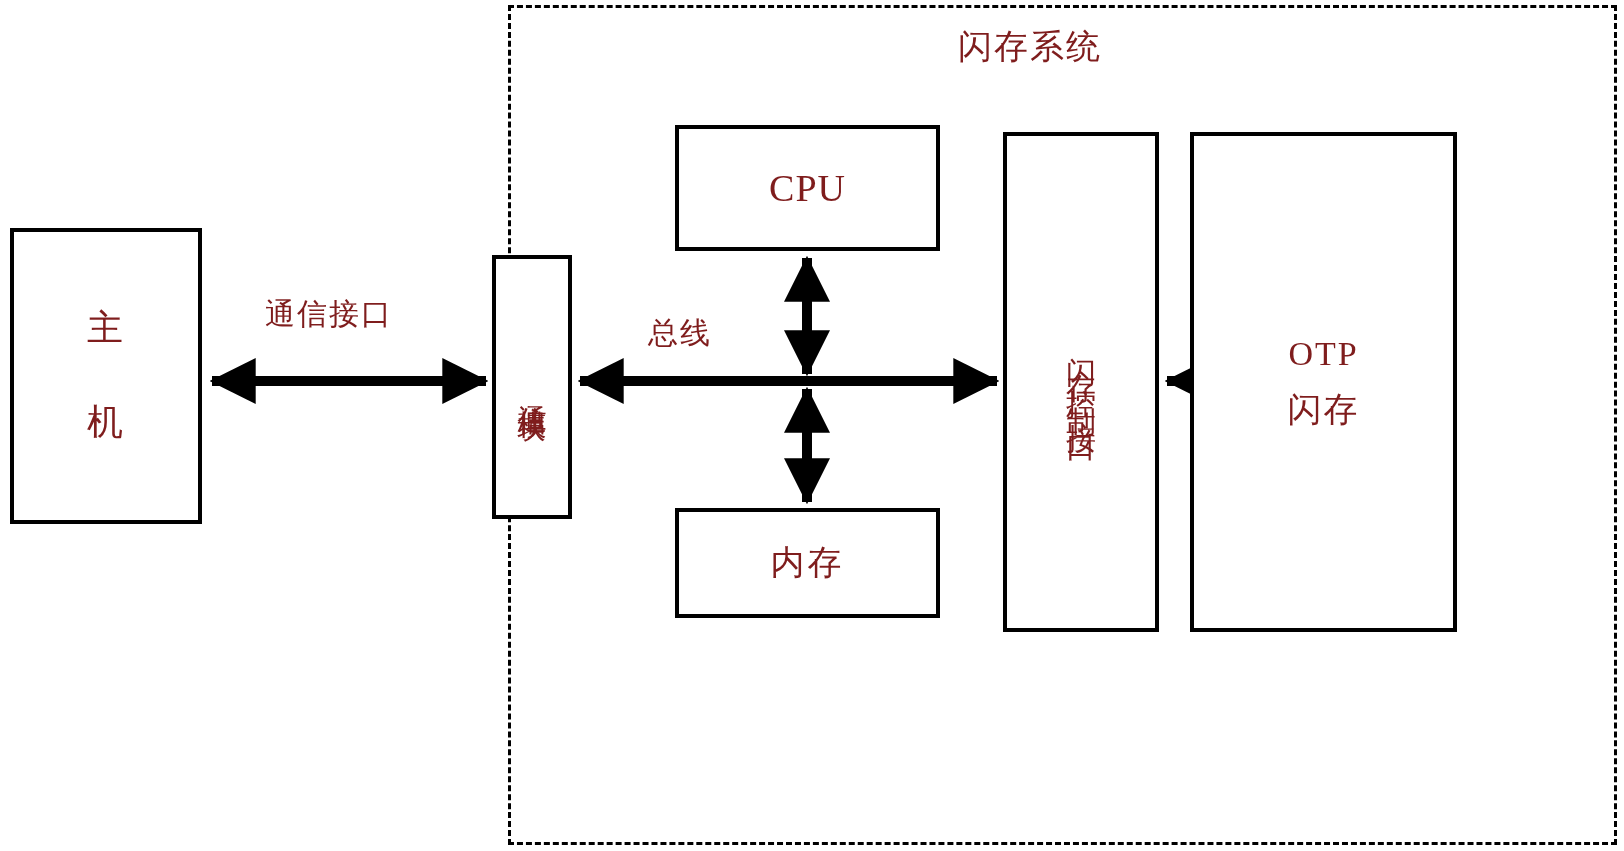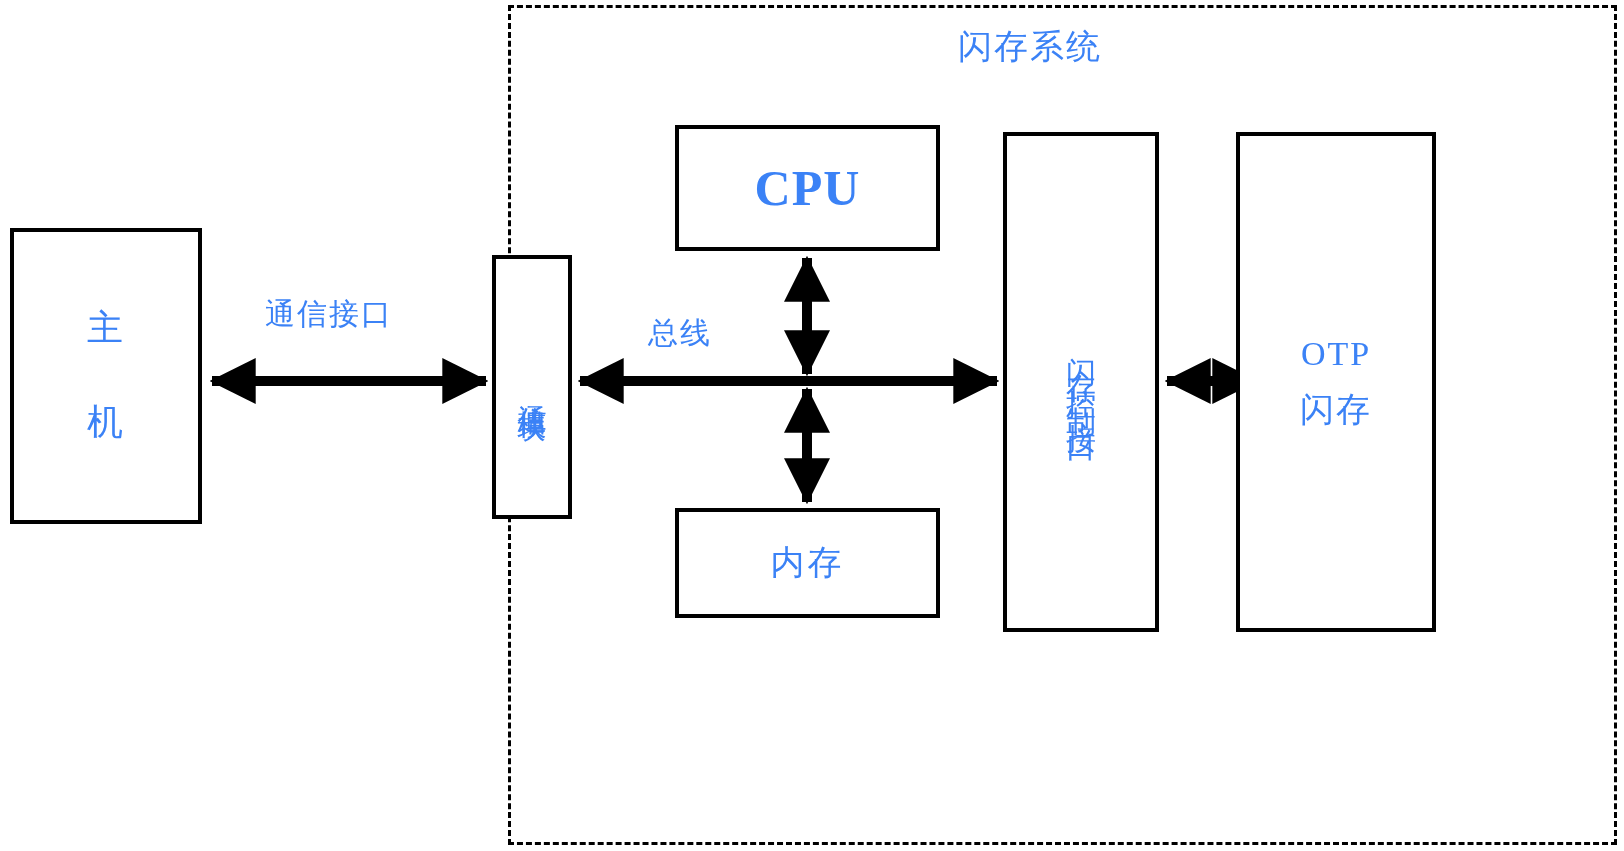--- a/index.html
+++ b/index.html
@@ -7,21 +7,21 @@
     padding: 0;
     background: #ffffff;
   }
   #canvas {
     position: relative;
     width: 1624px;
     height: 851px;
     background: #ffffff;
     overflow: hidden;
     font-family: "Liberation Serif", "DejaVu Serif", serif;
-    color: #3b82f6;
+    color: #7f1d1d;
   }
   
   .system-boundary {
     position: absolute;
     left: 508px;
     top: 5px;
     width: 1109px;
     height: 840px;
     border: 3px dashed #000000;
     box-sizing: border-box;
@@ -73,23 +73,22 @@
     line-height: 1;
     white-space: nowrap;
   }
   .box-cpu {
     left: 675px;
     top: 125px;
     width: 265px;
     height: 126px;
   }
   .box-cpu .label {
-    font-size: 50px;
+    font-size: 38px;
     letter-spacing: 1px;
-    font-weight: bold;
   }
   .box-mem {
     left: 675px;
     top: 508px;
     width: 265px;
     height: 110px;
   }
   .box-mem .label {
     font-size: 34px;
     letter-spacing: 3px;
@@ -102,23 +101,23 @@
   }
   .box-fci .label {
     font-size: 30px;
     writing-mode: vertical-rl;
     text-orientation: upright;
     letter-spacing: 16px;
     line-height: 1;
     white-space: nowrap;
   }
   .box-otp {
-    left: 1236px;
+    left: 1190px;
     top: 132px;
-    width: 200px;
+    width: 267px;
     height: 500px;
     align-items: center;
   }
   .box-otp .label {
     font-size: 34px;
     line-height: 1.65;
     letter-spacing: 2px;
   }
   
   .edge-label {

